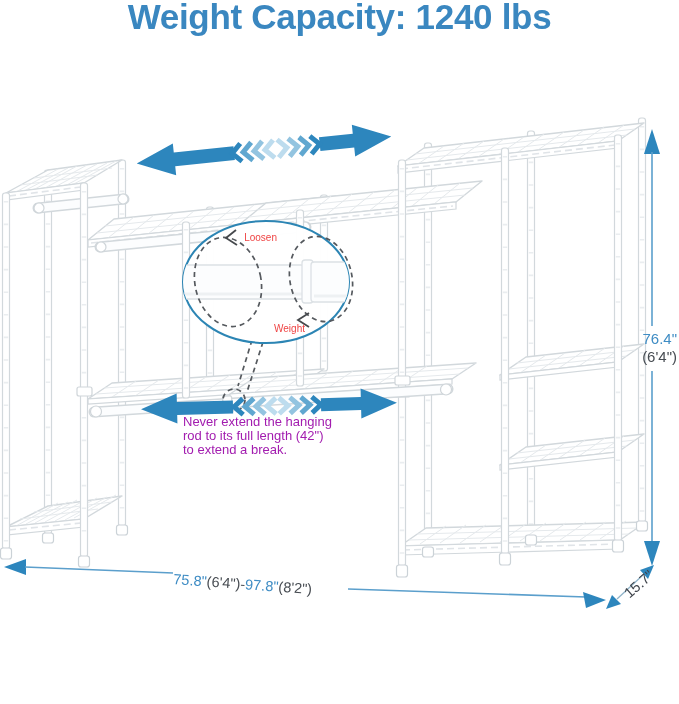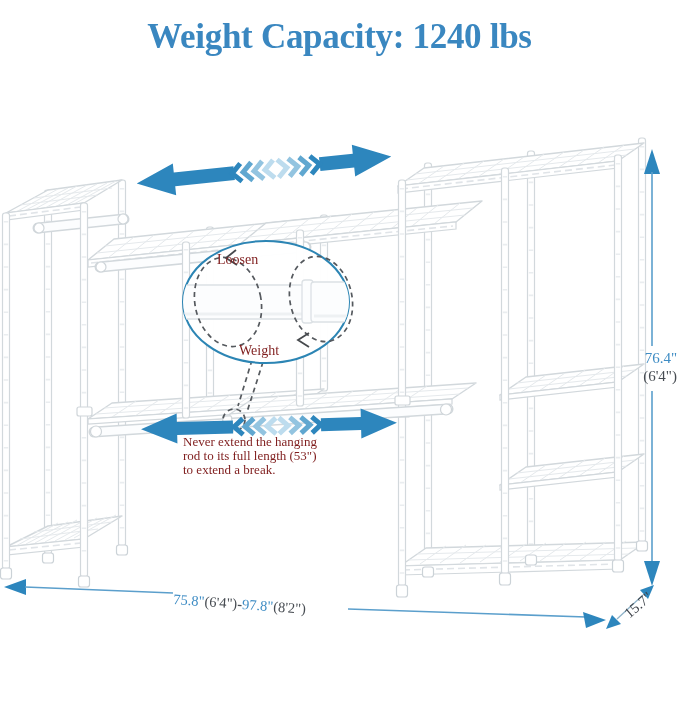--- a/index.html
+++ b/index.html
@@ -1,17 +1,17 @@
 <!DOCTYPE html>
 <html><head>
 <meta charset="utf-8">
 <style>
   html,body{margin:0;padding:0;background:#fff;}
   .canvas{position:relative;width:679px;height:628px;background:#fff;overflow:hidden;
-          font-family:Liberation Serif, serif;margin-top:20px;}
+          font-family:Liberation Sans, sans-serif;}
   .canvas svg{position:absolute;left:0;top:0;}
   .abs{position:absolute;}
   
   .post{fill:#ffffff;stroke:#d2d8dc;stroke-width:1.2;}
   .tick{stroke:#eaedf0;stroke-width:4.5;stroke-dasharray:1.6 21;fill:none;}
   .shelf{fill:#ffffff;stroke:#d2d8dc;stroke-width:1.4;stroke-linejoin:round;}
   .mesh{stroke:#e5e9ec;stroke-width:1;fill:none;}
   .rim{fill:#ffffff;stroke:#d2d8dc;stroke-width:1.2;}
   .rimln{stroke:#e0e4e8;stroke-width:1.6;stroke-dasharray:7 4;fill:none;}
   .rodO{stroke:#d2d8dc;stroke-width:11;stroke-linecap:round;fill:none;}
@@ -21,22 +21,22 @@
   
   .arw{fill:#2d86bd;}
   .chev{fill:none;stroke-width:5;stroke-linejoin:miter;}
   .dimln{stroke:#5b9fcc;stroke-width:1.6;fill:none;}
   .dash{stroke:#55595e;stroke-width:1.7;stroke-dasharray:5 4;fill:none;}
   .insetE{fill:rgba(255,255,255,.97);stroke:#2c85b4;stroke-width:2;}
   .tube{fill:#fcfdfe;stroke:#dce1e5;stroke-width:1.3;}
   
   .title{left:0;right:0;top:-3px;text-align:center;font-size:35px;font-weight:700;
          letter-spacing:-.3px;color:#3a87c0;white-space:nowrap;}
-  .lbl{color:#7f1d1d;font-size:14px;text-align:left;}
-  .note{left:183px;color:#7f1d1d;font-size:13px;line-height:13.8px;white-space:nowrap;}
+  .lbl{color:#ef4444;font-size:10px;text-align:right;}
+  .note{left:183px;color:#a21caf;font-size:13px;line-height:13.8px;white-space:nowrap;}
   .hdim{right:2px;text-align:right;font-size:15px;white-space:nowrap;}
   .blue{color:#3e8cc4;}
   .gray{color:#474c52;}
   .wdim{left:174px;top:571px;font-size:14.5px;white-space:nowrap;
         transform:rotate(4.2deg);transform-origin:left top;}
   .ddim{left:621px;top:589px;font-size:14.5px;color:#3f444b;white-space:nowrap;
         transform:rotate(-41deg);transform-origin:left top;}
 </style>
 </head>
 <body>
@@ -258,21 +258,21 @@
 
   <polygon class="arw" points="151,704 166,695 166,704"></polygon>
 </svg>
 
 <div class="abs title">Weight Capacity: 1240 lbs</div>
 
 <div class="abs lbl" style="left:217px;top:232px;width:60px;">Loosen</div>
 <div class="abs lbl" style="left:239px;top:323px;width:66px;">Weight</div>
 
 <div class="abs note" style="top:415px;">Never extend the hanging</div>
-<div class="abs note" style="top:429px;">rod to its full length (53")</div>
+<div class="abs note" style="top:429px;">rod to its full length (42")</div>
 <div class="abs note" style="top:443px;">to extend a break.</div>
 
 <div class="abs hdim blue" style="top:330px;">76.4"</div>
 <div class="abs hdim gray" style="top:348px;">(6'4")</div>
 
 <div class="abs wdim"><span class="blue">75.8"</span><span class="gray">(6'4")</span><span class="gray">-</span><span class="blue">97.8"</span><span class="gray">(8'2")</span></div>
 
 <div class="abs ddim">15.7"</div>
 
 </div>

